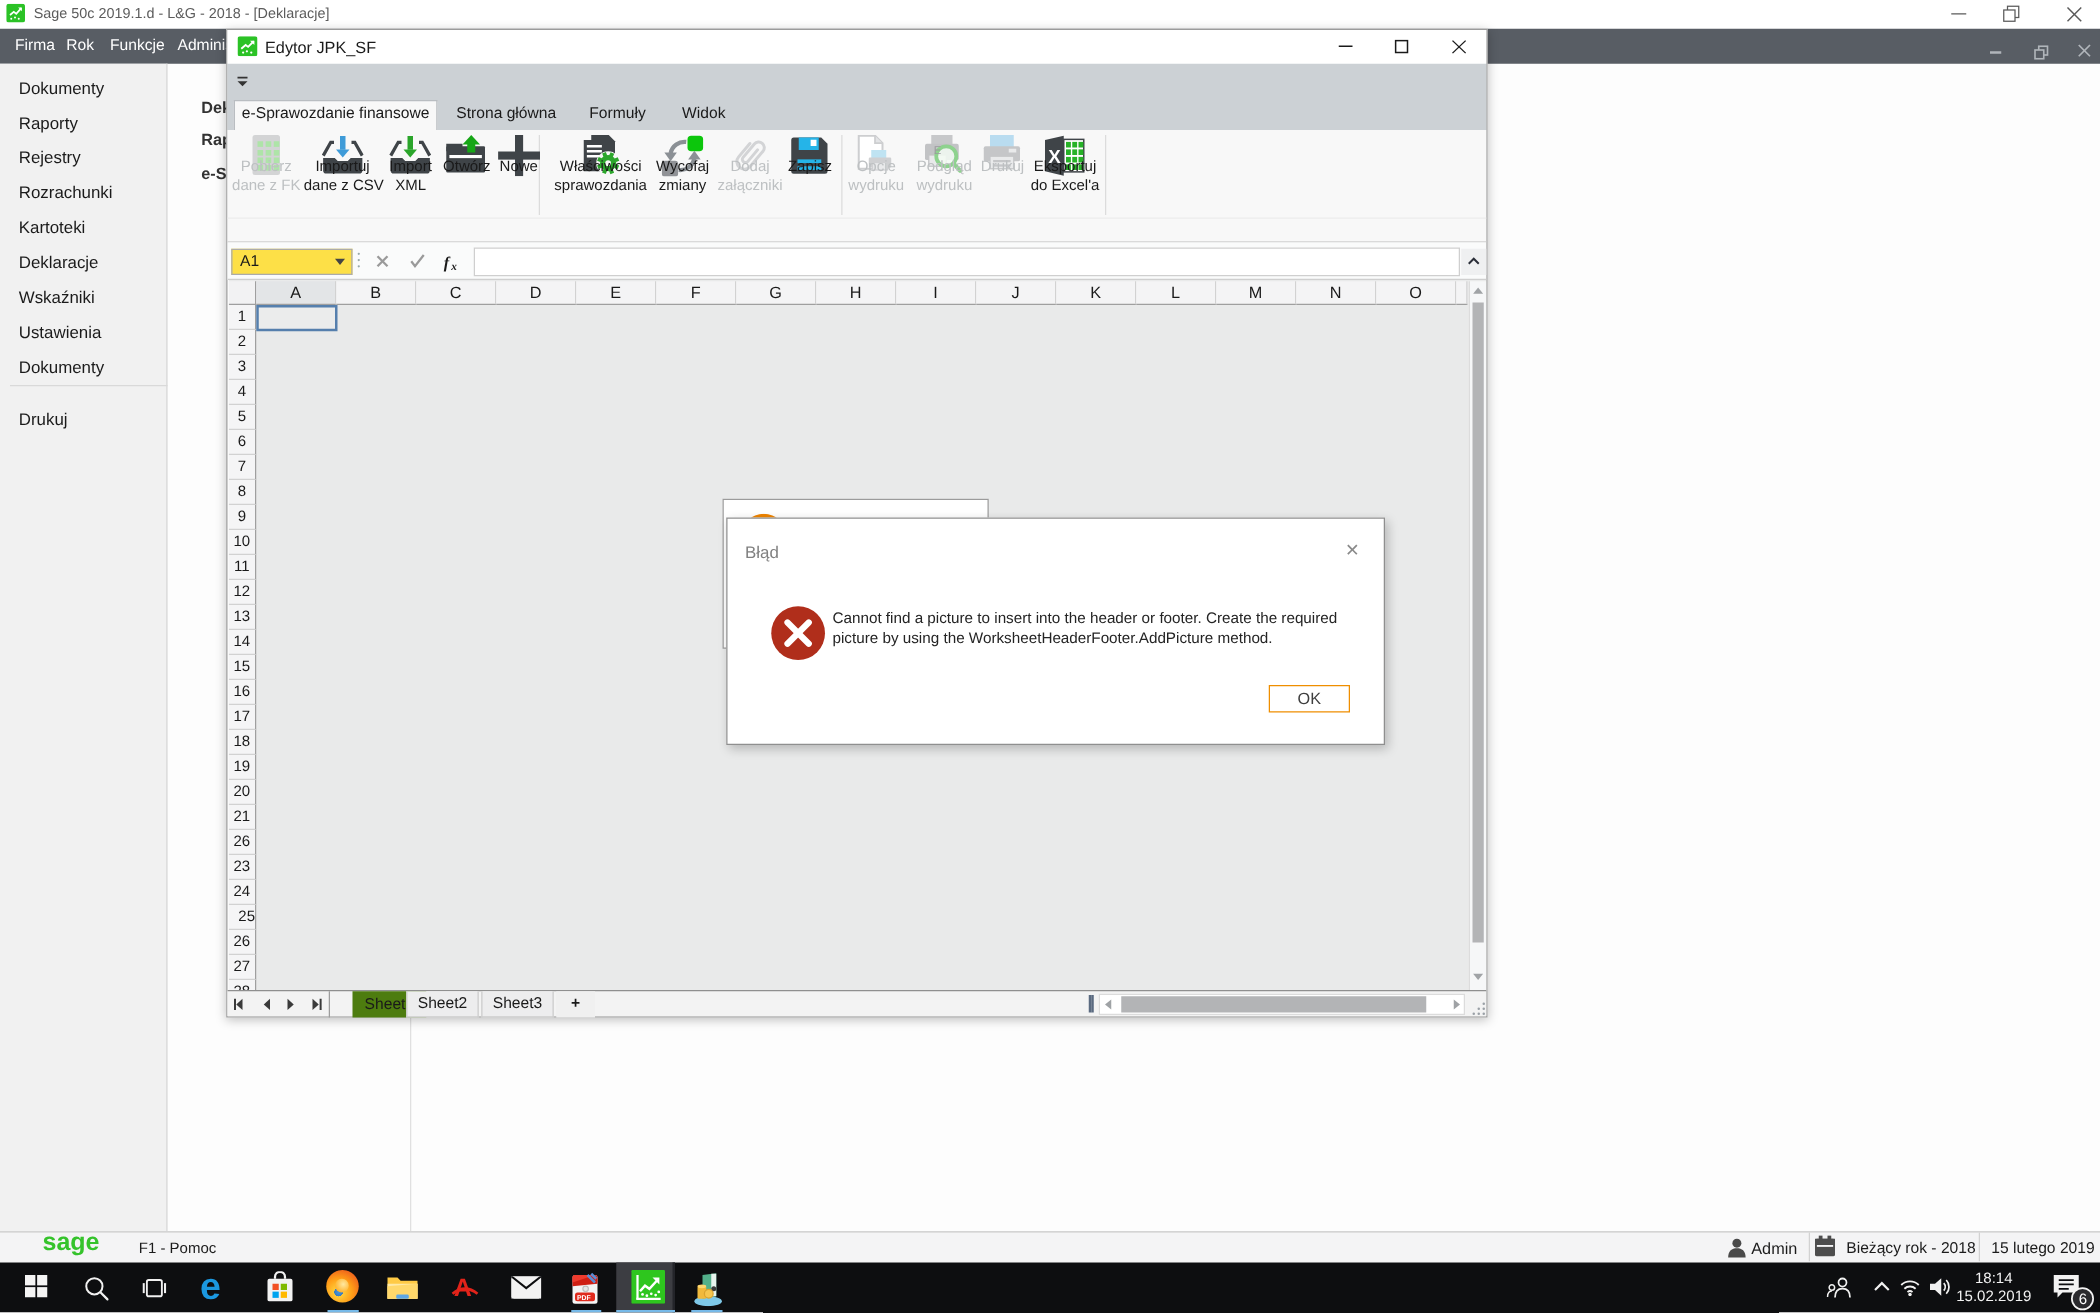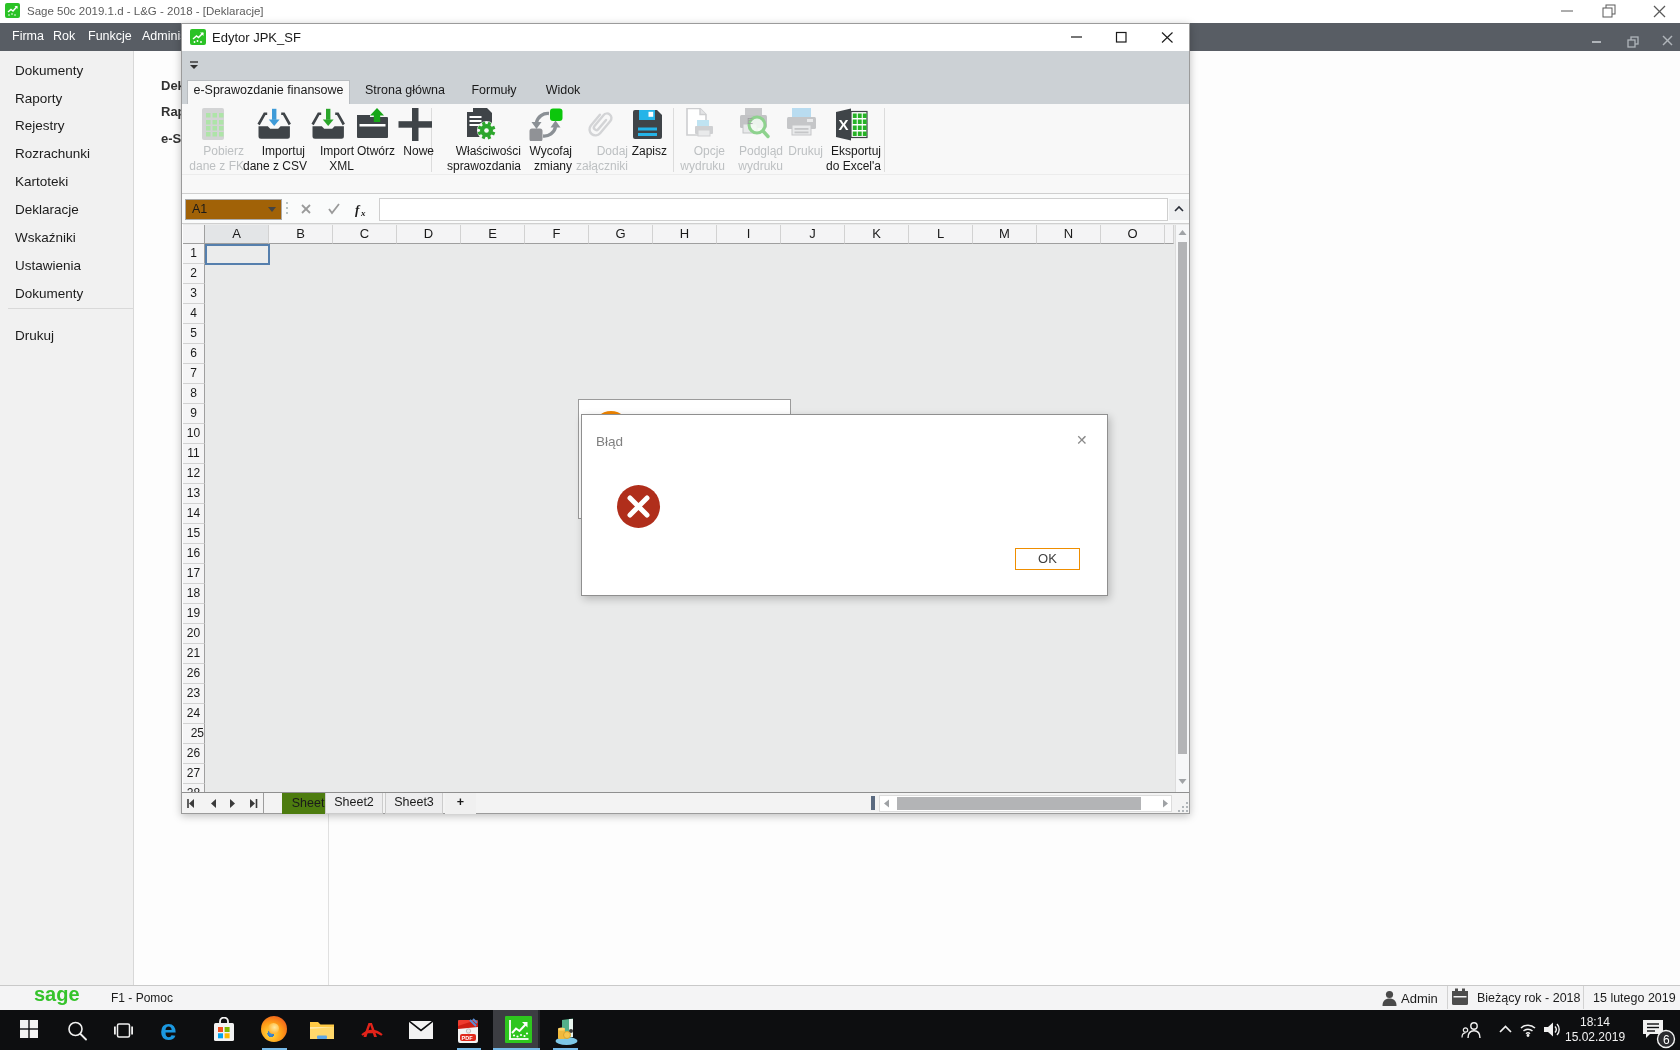--- a/index.html
+++ b/index.html
@@ -22,26 +22,26 @@
 
 
 #win { left:181px; top:23px; width:1009px; height:791px; background:#fff; border:1px solid #9b9b9b; box-shadow:0 2px 8px rgba(0,0,0,0.25); }
 #win .wtitle { left:0; top:0; width:1007px; height:27px; background:#fff; }
 #win .wtitletext { left:30px; top:6px; font-size:13px; color:#1a1a1a; }
 #ribbonband { left:0; top:27px; width:1007px; height:53px; background:#ccd1d5; }
 #ribbon { left:0; top:80px; width:1007px; height:90px; background:#f8f8f8; border-bottom:1px solid #cfcfcf; }
 .tab { position:absolute; top:59px; height:21px; font-size:12.5px; color:#1a1a1a; text-align:center; white-space:nowrap; }
 #activetab { left:5px; top:56px; width:163px; height:24px; background:#f8f8f8; border:1px solid #b9bdc1; border-bottom:none; }
 .gsep { position:absolute; top:84px; width:1px; height:64px; background:#dcdcdc; }
-.rlbl { position:absolute; top:120px; font-size:12px; line-height:15px; text-align:right; color:#1a1a1a; white-space:nowrap; }
+.rlbl { position:absolute; top:102px; font-size:12px; line-height:15px; text-align:center; color:#1a1a1a; white-space:nowrap; }
 .rlbl.dis { color:#bdc0c2; }
 
 
 #fbar { left:0; top:170px; width:1007px; height:30px; background:#fafbfb; border-bottom:1px solid #cfcfcf; }
-#namebox { left:3px; top:175px; width:97px; height:21px; background:#a16207; border:1px solid #ababab; font-size:12.5px; color:#1a1a1a; padding:2px 6px; }
+#namebox { left:3px; top:175px; width:97px; height:21px; background:#fde047; border:1px solid #ababab; font-size:12.5px; color:#1a1a1a; padding:2px 6px; }
 #finput { left:197px; top:174px; width:789px; height:23px; background:#fff; border:1px solid #cfcfcf; }
 #fcollapse { left:987px; top:175px; width:20px; height:21px; background:#eff0f1; }
 
 
 #grid { left:1px; top:200px; width:1006px; height:568px; background:#e9eaea; overflow:hidden; }
 .colh { position:absolute; top:1px; height:19px; background:#f4f4f5; border-right:1px solid #d2d2d2; border-bottom:1px solid #9f9f9f; font-size:13px; color:#1a1a1a; text-align:center; line-height:18px; }
 .rowh { position:absolute; left:0; width:22px; height:20px; background:#f5f5f6; border-right:1px solid #9f9f9f; border-bottom:1px solid #d2d2d2; font-size:12px; color:#1a1a1a; text-align:center; line-height:19px; }
 #vscroll { left:992px; top:1px; width:14px; height:567px; background:#f6f7f8; border-left:1px solid #dcdcdc; }
 #vthumb { left:994.5px; top:18px; width:9px; height:512px; background:#b3b4b6; }
 
@@ -537,14 +537,15 @@
   </div>
 <div class="abs" id="dlg">
 <div class="abs" id="dlgtitle">Błąd</div>
 <div class="abs" id="dlgx">✕</div>
 <div class="abs" id="erricon">
 <svg width="43" height="43">
         <line x1="13" y1="13" x2="30" y2="30" stroke="#fff" stroke-width="5" stroke-linecap="round"></line>
         <line x1="30" y1="13" x2="13" y2="30" stroke="#fff" stroke-width="5" stroke-linecap="round"></line>
       </svg>
 </div>
+<div class="abs" id="errtext">Cannot find a picture to insert into the header or footer. Create the required<br>picture by using the WorksheetHeaderFooter.AddPicture method.</div>
 <div class="abs" id="okbtn">OK</div>
 </div>
 
 </body></html>

